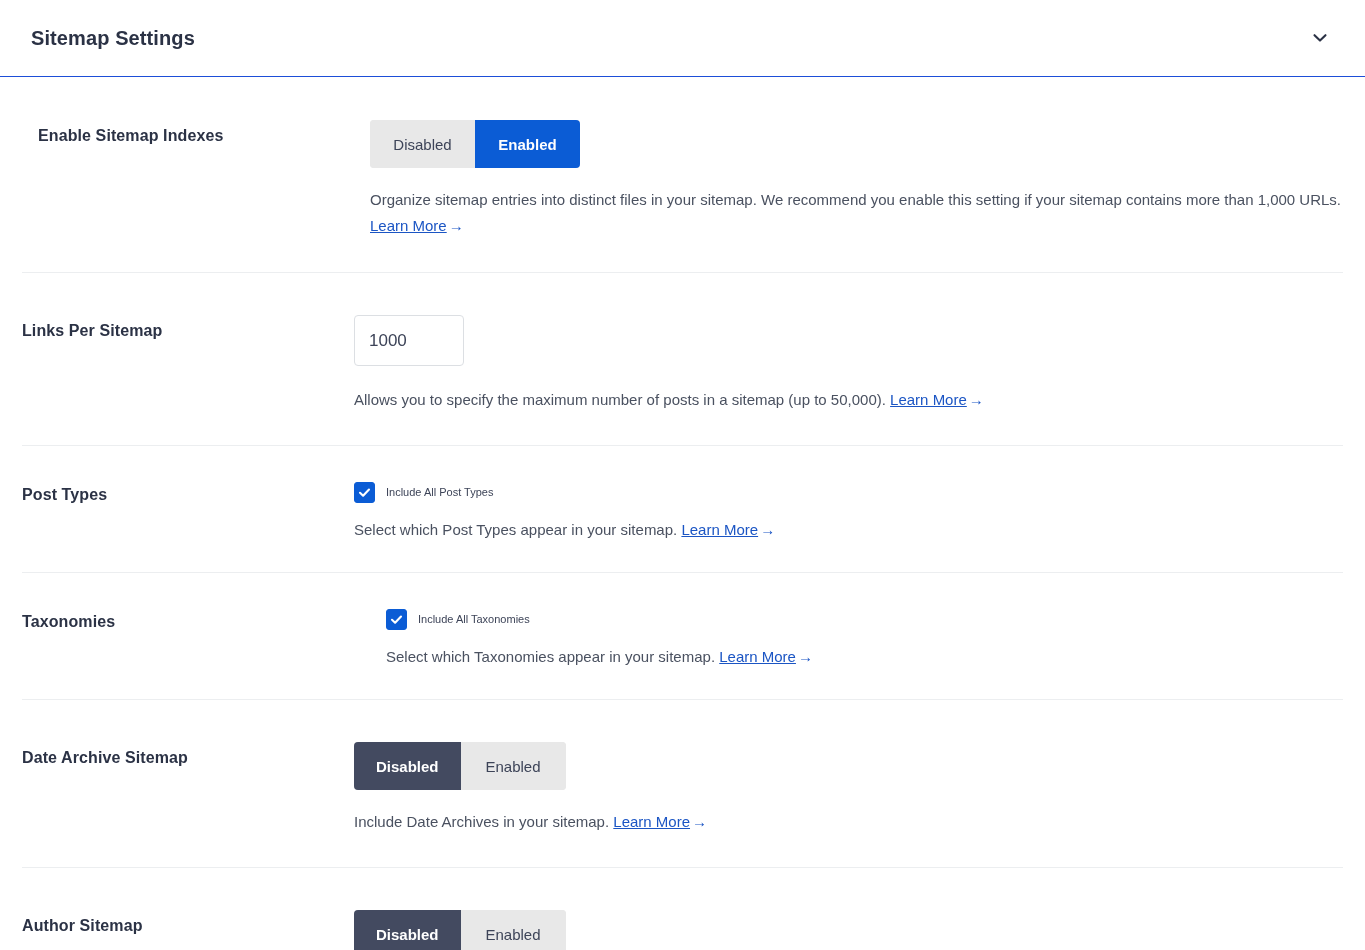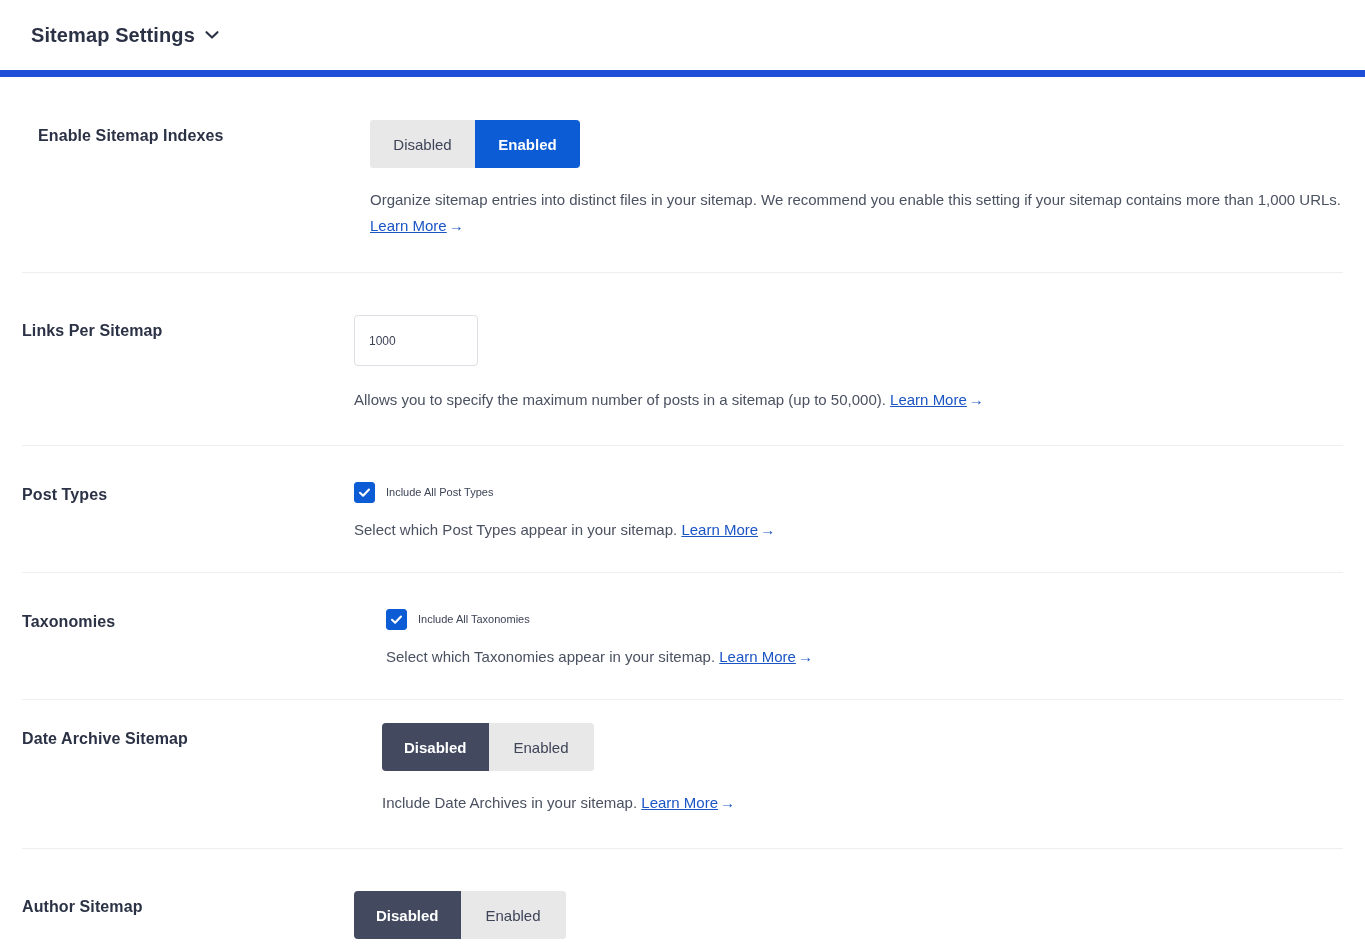--- a/index.html
+++ b/index.html
@@ -19,22 +19,23 @@
   .panel {
     width: 1365px;
     background: #ffffff;
   }
 
   
   .panel-header {
     height: 77px;
     display: flex;
     align-items: center;
+    justify-content: space-between;
     padding: 0 28px 0 31px;
-    border-bottom: 7px solid #1d4ed8;
+    border-bottom: 1px solid #1d4ed8;
   }
   .panel-title {
     font-size: 20px;
     font-weight: 600;
     color: #2b3245;
     letter-spacing: 0.1px;
     line-height: 1;
   }
   .chevron-btn {
     width: 34px;
@@ -77,21 +78,21 @@
   }
   .row-field {
     flex: 1 1 auto;
     min-width: 0;
   }
 
   .row-indexes      { padding-top: 43px; padding-bottom: 33px; margin-left: 16px; }
   .row-links        { padding-top: 43px; padding-bottom: 32px; }
   .row-posttypes    { padding-top: 37px; padding-bottom: 29px; }
   .row-taxonomies   { padding-top: 37px; padding-bottom: 29px; gap: 32px; }
-  .row-datearchive  { padding-top: 24px; padding-bottom: 32px; gap: 28px; }
+  .row-datearchive  { padding-top: 43px; padding-bottom: 32px; }
   .row-authorsitemap{ padding-top: 43px; padding-bottom: 32px; }
 
   .row-posttypes .row-label,
   .row-taxonomies .row-label { padding-top: 3px; }
 
   
   .toggle-group {
     display: inline-flex;
     border-radius: 4px;
     overflow: hidden;
@@ -119,27 +120,27 @@
     font-weight: 700;
   }
   .toggle-btn.on-dark {
     background: #434a60;
     color: #ffffff;
     font-weight: 700;
   }
 
   
   .num-input {
-    width: 124px;
+    width: 110px;
     height: 51px;
     border: 1px solid #dcdfe3;
     border-radius: 4px;
     background: #ffffff;
     font-family: "Liberation Sans", sans-serif;
-    font-size: 12px;
+    font-size: 17px;
     color: #3d4458;
     padding: 0 14px;
     outline: none;
   }
 
   
   .check-line {
     display: flex;
     align-items: center;
     gap: 11px;

